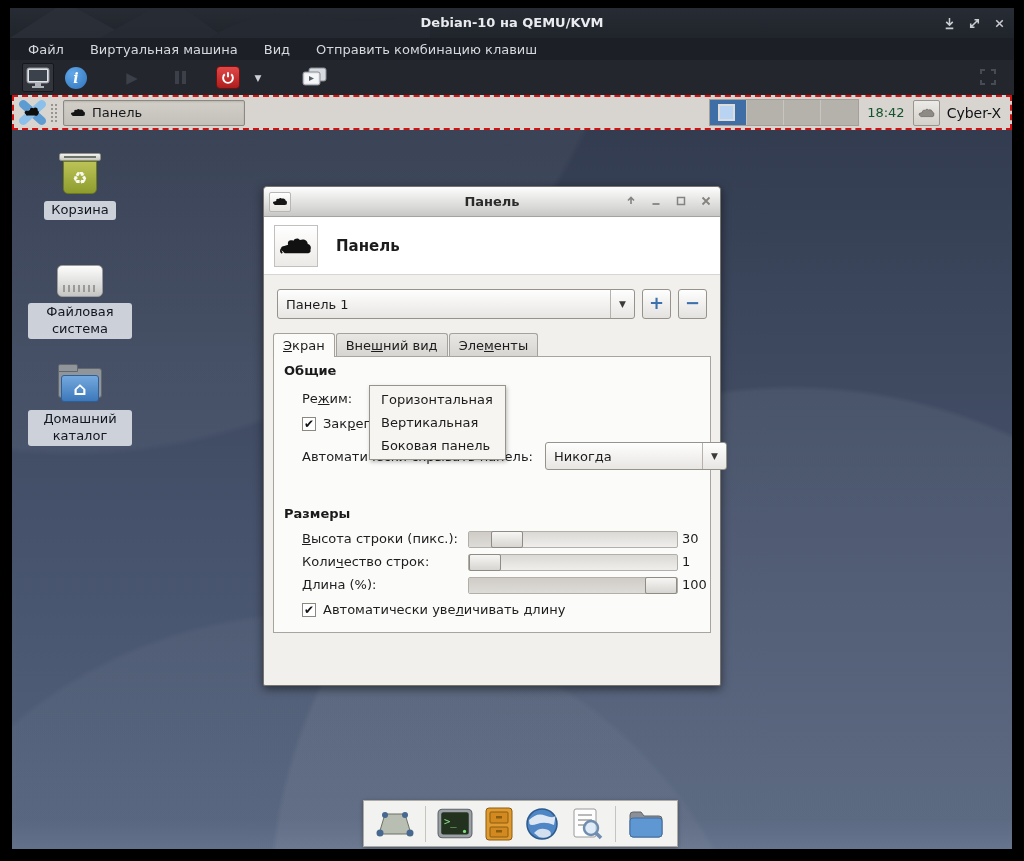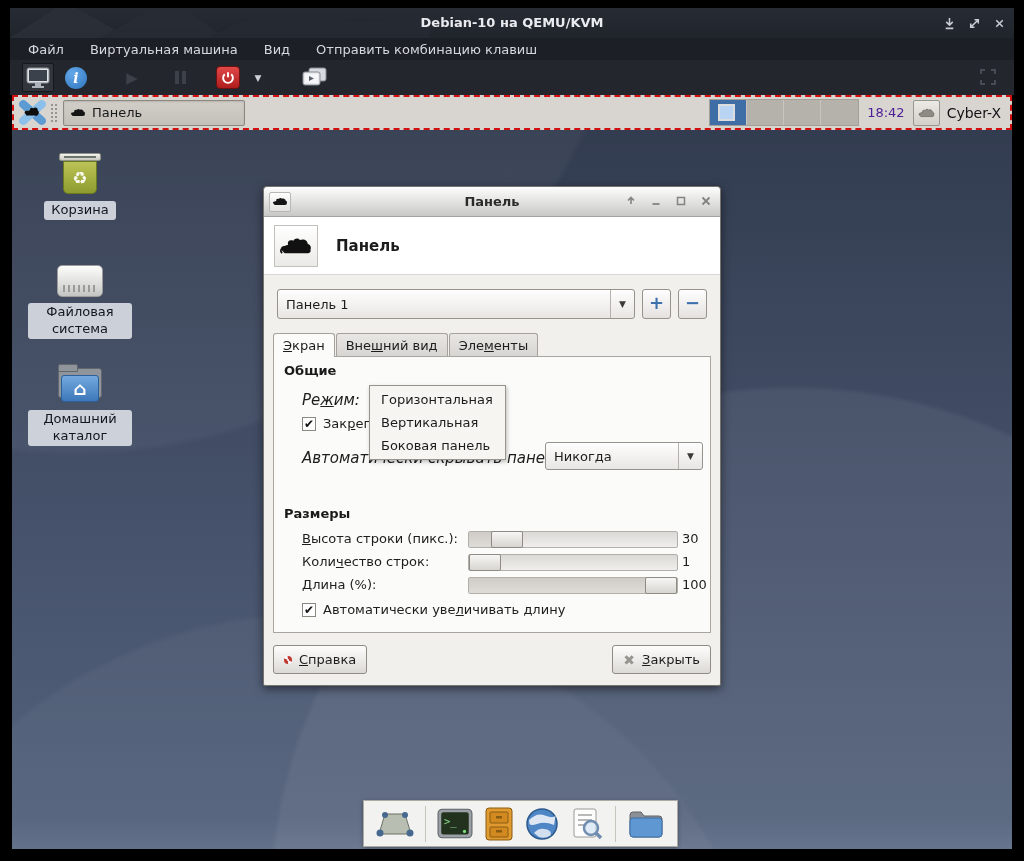--- a/index.html
+++ b/index.html
@@ -57,21 +57,21 @@
     border:1px solid #8b8882; border-radius:2px; display:flex; align-items:center; gap:6px; padding:0 6px;
     box-shadow:inset 0 1px 2px rgba(0,0,0,.12); }
   .taskbtn .lbl { font-size:13px; color:#17181a; }
   .xpanel-right { margin-left:auto; display:flex; align-items:center; }
   .pager { display:flex; height:27px; border:1px solid #a3a09a; }
   .ws { width:37px; height:100%; background:#b5b2ac; border-right:1px solid #c8c5bf; position:relative; }
   .ws:last-child { border-right:none; }
   .ws.active { background:#3f6ea6; }
   .ws.active i { position:absolute; left:8px; top:4px; width:17px; height:17px;
     background:#b9d4f2; border:2px solid #dcdcdc; display:block; }
-  .clock { font-size:13px; color:#4c1d95; margin:0 8px; }
+  .clock { font-size:13px; color:#14532d; margin:0 8px; }
   .mousebtn { width:27px; height:26px; border:1px solid #98958f; border-radius:2px;
     background:linear-gradient(#eceae6,#d3d0ca); display:flex; align-items:center; justify-content:center; }
   .hostname { font-size:14px; color:#101114; margin:0 4px 0 7px; }
 
   
   .dicon { position:absolute; width:120px; display:flex; flex-direction:column; align-items:center; }
   .dlabel { margin-top:6px; max-width:104px; text-align:center; font-size:13px; line-height:1.3;
     color:#12161e; background:rgba(219,223,229,.9); border-radius:3px; padding:1px 7px; }
   .trash-ic { width:42px; height:42px; position:relative; }
   .trash-lid { position:absolute; left:0; top:0; width:42px; height:8px; background:linear-gradient(#f2f2ee,#c9c9c3);
@@ -122,32 +122,32 @@
     border-radius:3px; font-size:18px; font-weight:bold; color:#3d71ad; line-height:26px; text-align:center; }
 
   .tabs { display:flex; margin-left:9px; position:relative; z-index:2; }
   .tab { font-size:13px; color:#1c1c1c; padding:4px 9px 3px;
     background:linear-gradient(#e9e7e4,#d7d5d1); border:1px solid #a5a29c; border-bottom:none;
     border-radius:3px 3px 0 0; margin-right:1px; }
   .tab.active { background:#fbfbfa; padding-bottom:4px; margin-bottom:-1px; }
 
   .tabframe { margin:0 9px; height:277px; background:#fbfbfa; border:1px solid #a8a5a0; position:relative; }
   .sect { position:absolute; font-size:13px; font-weight:bold; color:#1a1a1a; }
-  .flabel { position:absolute; font-size:15px; color:#1d1d1d;font-style:italic; }
+  .flabel { position:absolute; font-size:13px; color:#1d1d1d; }
   .mn { text-decoration:underline; }
   .cbrow { position:absolute; display:flex; align-items:center; gap:7px; }
   .cb { width:14px; height:14px; border:1px solid #8b8882; background:#fff; font-size:12px;
     line-height:13px; text-align:center; color:#111; font-weight:bold; flex:0 0 auto; }
   .cbrow .flabel2 { font-size:13px; color:#1d1d1d; white-space:nowrap; }
 
   .popup { position:absolute; left:95px; top:28px; width:137px; z-index:5;
     background:#f6f5f1; border:1px solid #97948c; box-shadow:1px 2px 4px rgba(0,0,0,.25); padding:2px 0; }
   .popup .pitem { font-size:13px; color:#1c1c1c; padding:4px 11px; white-space:nowrap; }
 
-  .combo-small { position:absolute; left:271px; top:85px; width:158px; height:28px; }
+  .combo-small { position:absolute; left:271px; top:85px; width:182px; height:28px; }
 
   .srow-label { position:absolute; left:28px; font-size:13px; color:#1d1d1d; }
   .slider { position:absolute; left:194px; width:210px; height:17px;
     background:linear-gradient(#dbd9d5,#efeeec); border:1px solid #b2afa9; border-radius:2px; }
   .slider .fill { position:absolute; left:0; top:0; bottom:0; background:linear-gradient(#cfccc7,#dedcd8); }
   .slider .handle { position:absolute; top:-1px; width:32px; height:17px;
     background:linear-gradient(#f7f6f4,#d7d5d1); border:1px solid #8f8c86; border-radius:2px; }
   .sval { position:absolute; left:408px; font-size:13px; color:#1d1d1d; }
 
   .actions { position:absolute; left:0; right:0; bottom:0; height:51px; display:flex;
@@ -402,30 +402,20 @@
         <span class="flabel2"><span>Автоматически уве</span><span class="mn">л</span><span>ичивать длину</span></span>
       </div>
 
       <div class="popup">
         <div class="pitem">Горизонтальная</div>
         <div class="pitem">Вертикальная</div>
         <div class="pitem">Боковая панель</div>
       </div>
     </div>
 
-    <div class="actions">
-      <div class="pbtn">
-        <span class="lifesaver"></span>
-        <span><span></span><span class="mn">С</span><span>правка</span></span>
-      </div>
-      <div class="pbtn right">
-        <span class="xglyph">✖</span>
-        <span><span></span><span class="mn">З</span><span>акрыть</span></span>
-      </div>
-    </div>
   </div>
 
   <div class="dock">
     <span>
       <svg width="38" height="30" viewBox="0 0 38 30">
           <polygon points="9,5 29,5 35,25 3,25" fill="#b9beb3" stroke="#6b7065"></polygon>
           <circle cx="9" cy="6" r="3" fill="#47688f"></circle>
           <circle cx="29" cy="6" r="3" fill="#47688f"></circle>
           <circle cx="4" cy="24" r="3.5" fill="#47688f"></circle>
           <circle cx="34" cy="24" r="3.5" fill="#47688f"></circle>

